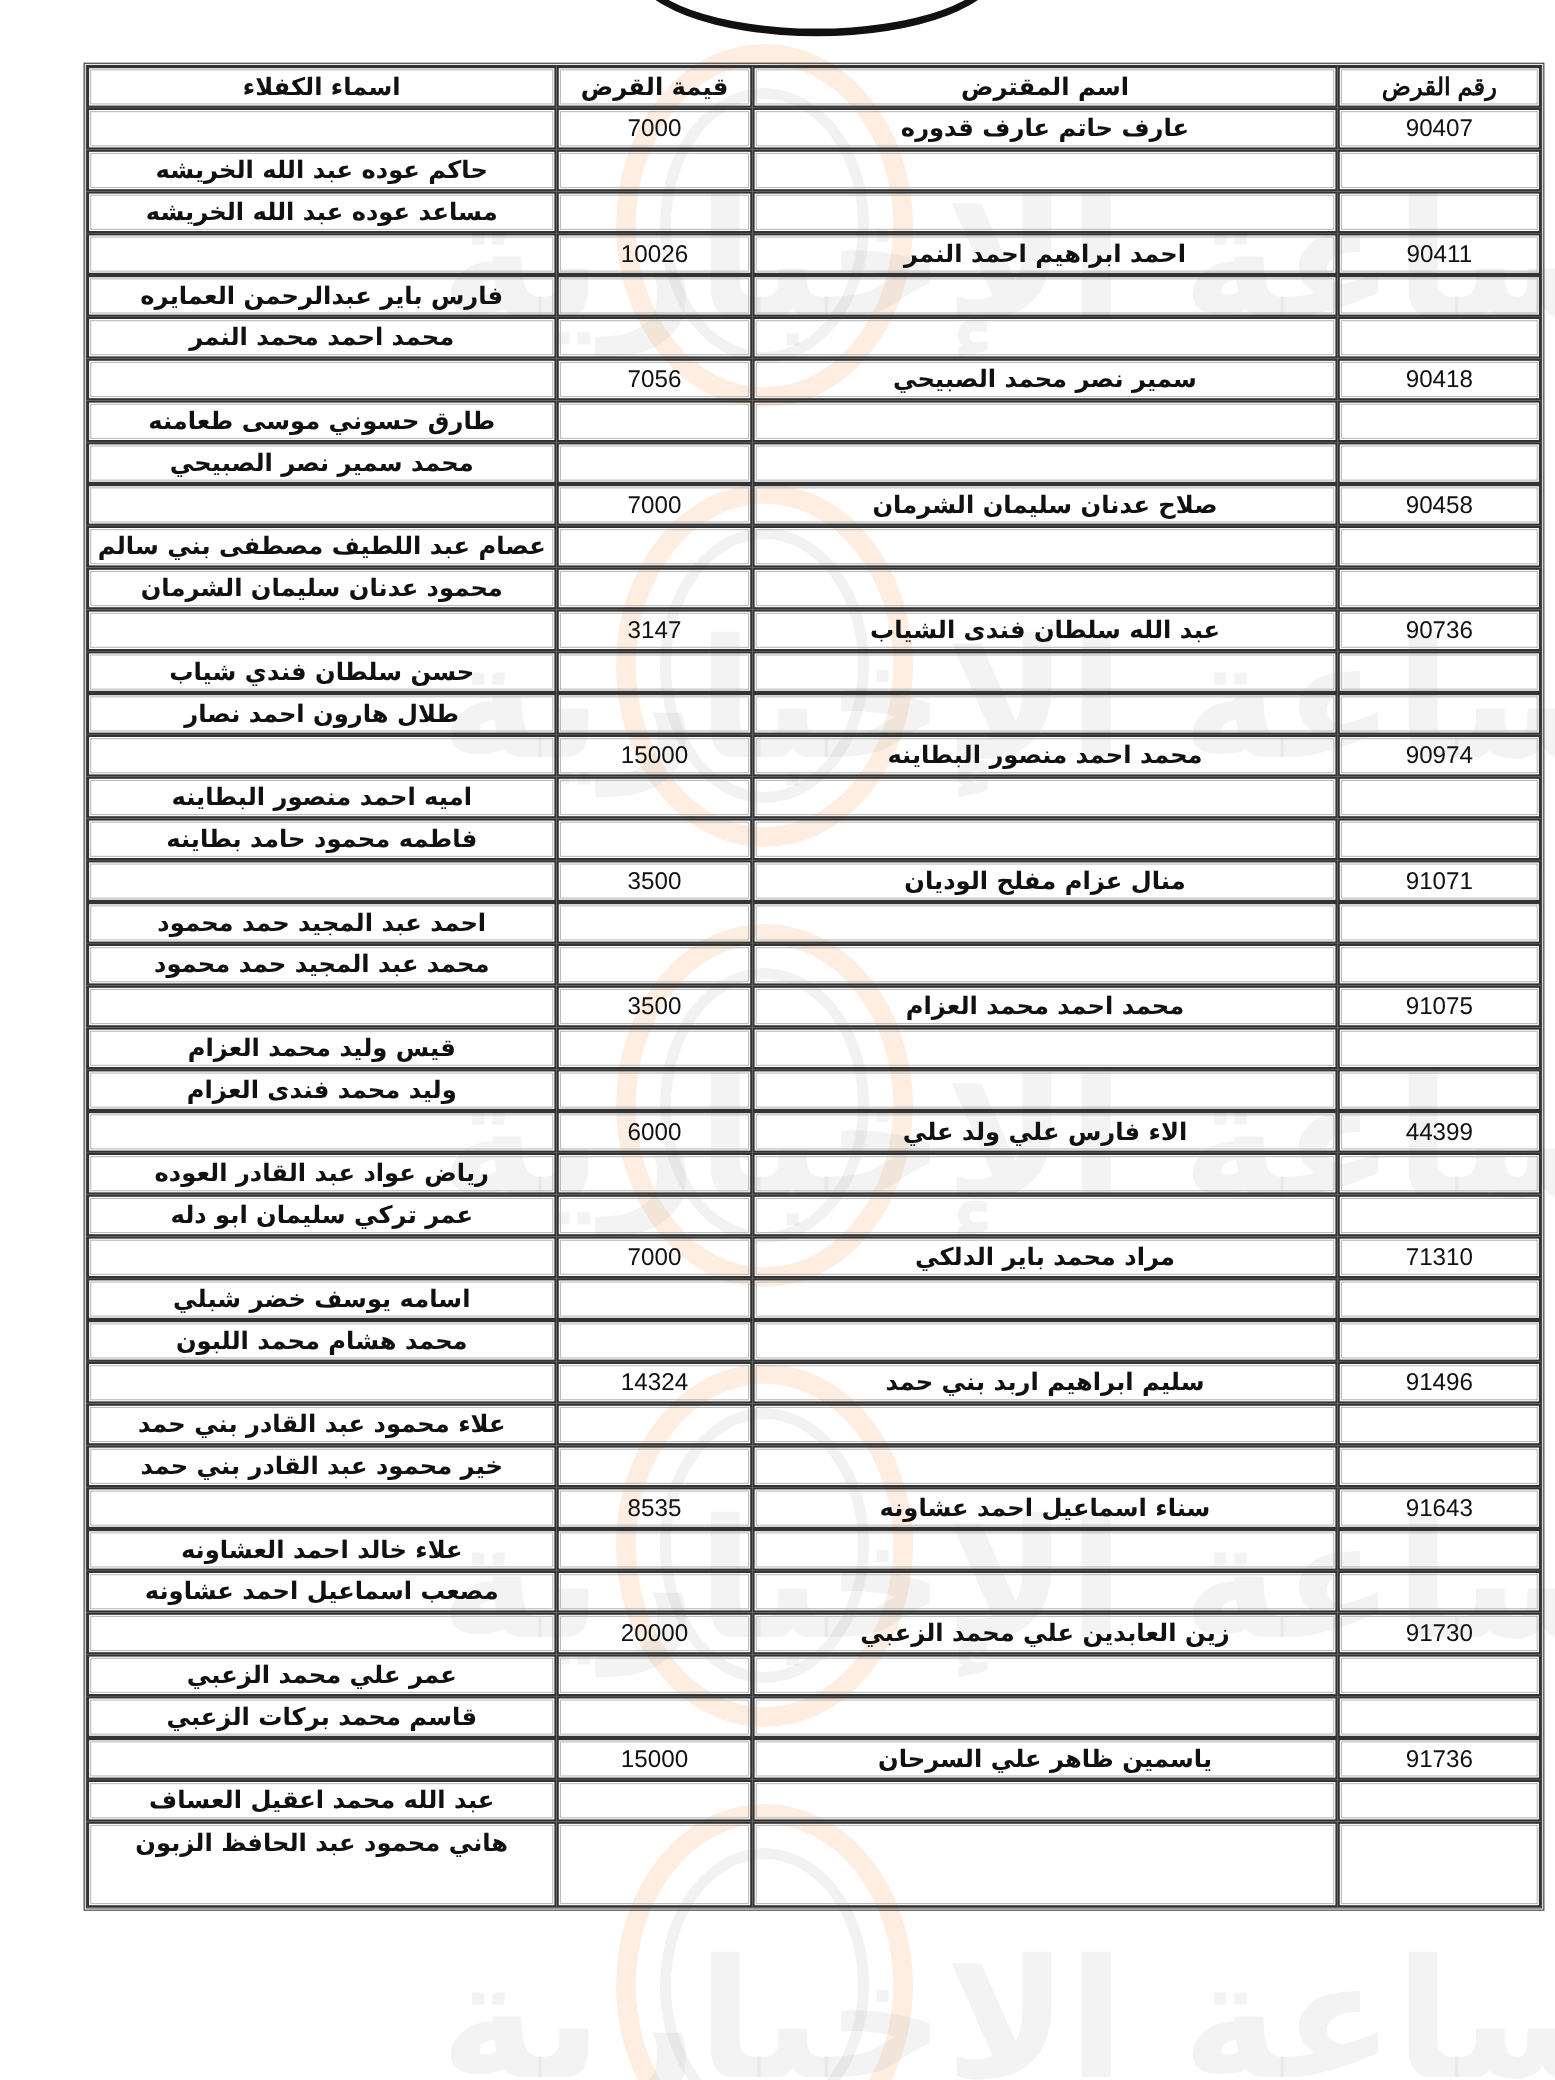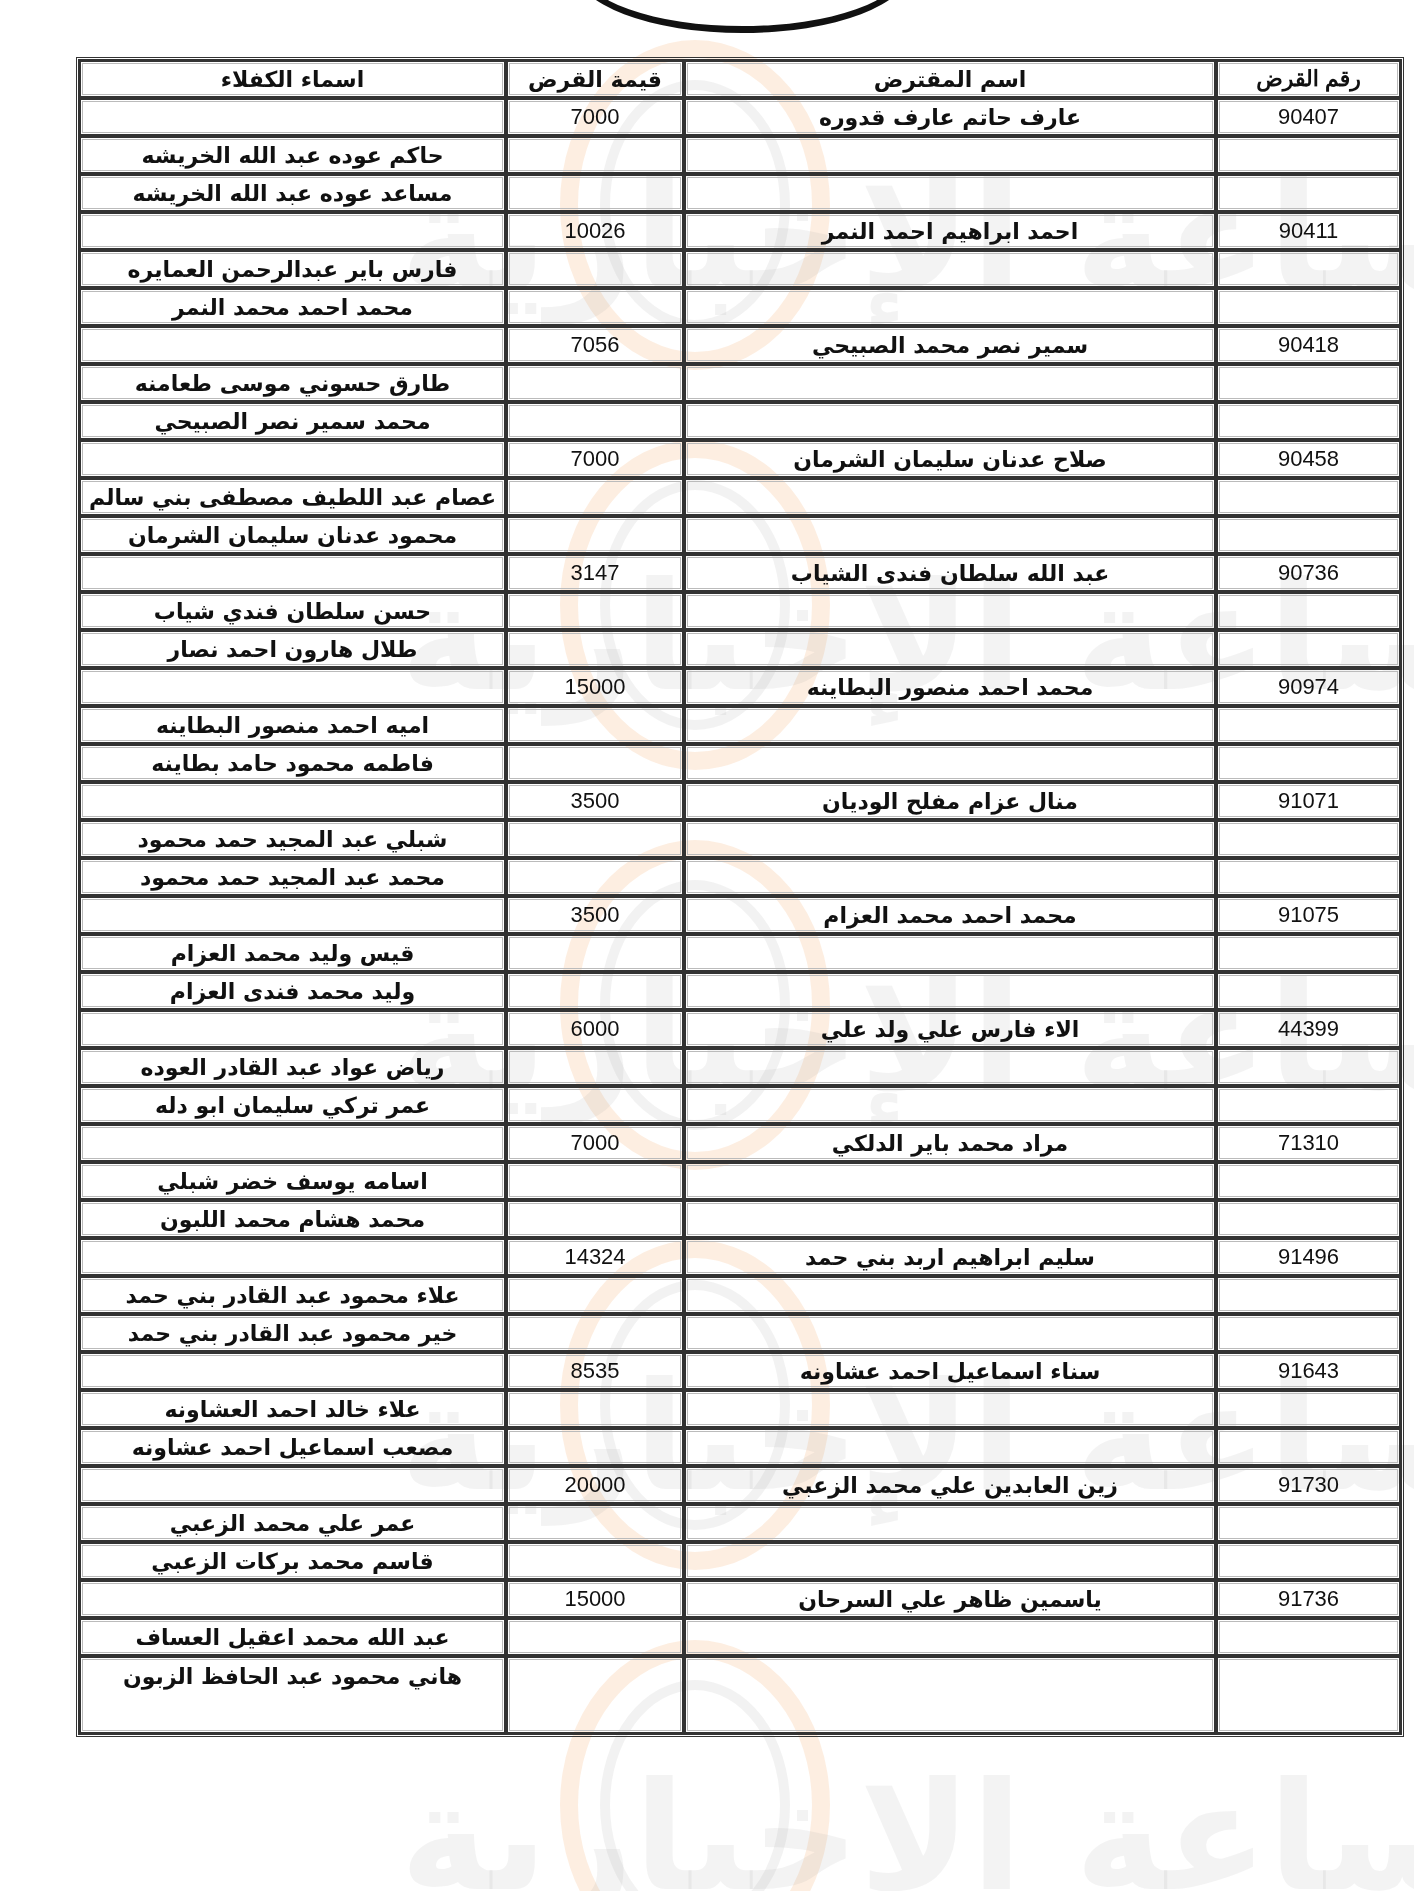--- a/index.html
+++ b/index.html
@@ -179,21 +179,21 @@
         <td></td>
         <td></td>
       </tr>
       <tr>
         <td></td>
         <td class="num">3500</td>
         <td class="ar">منال عزام مفلح الوديان</td>
         <td class="loanno">91071</td>
       </tr>
       <tr>
-        <td class="ar">شبلي عبد المجيد حمد محمود</td>
+        <td class="ar">احمد عبد المجيد حمد محمود</td>
         <td></td>
         <td></td>
         <td></td>
       </tr>
       <tr>
         <td class="ar">محمد عبد المجيد حمد محمود</td>
         <td></td>
         <td></td>
         <td></td>
       </tr>

